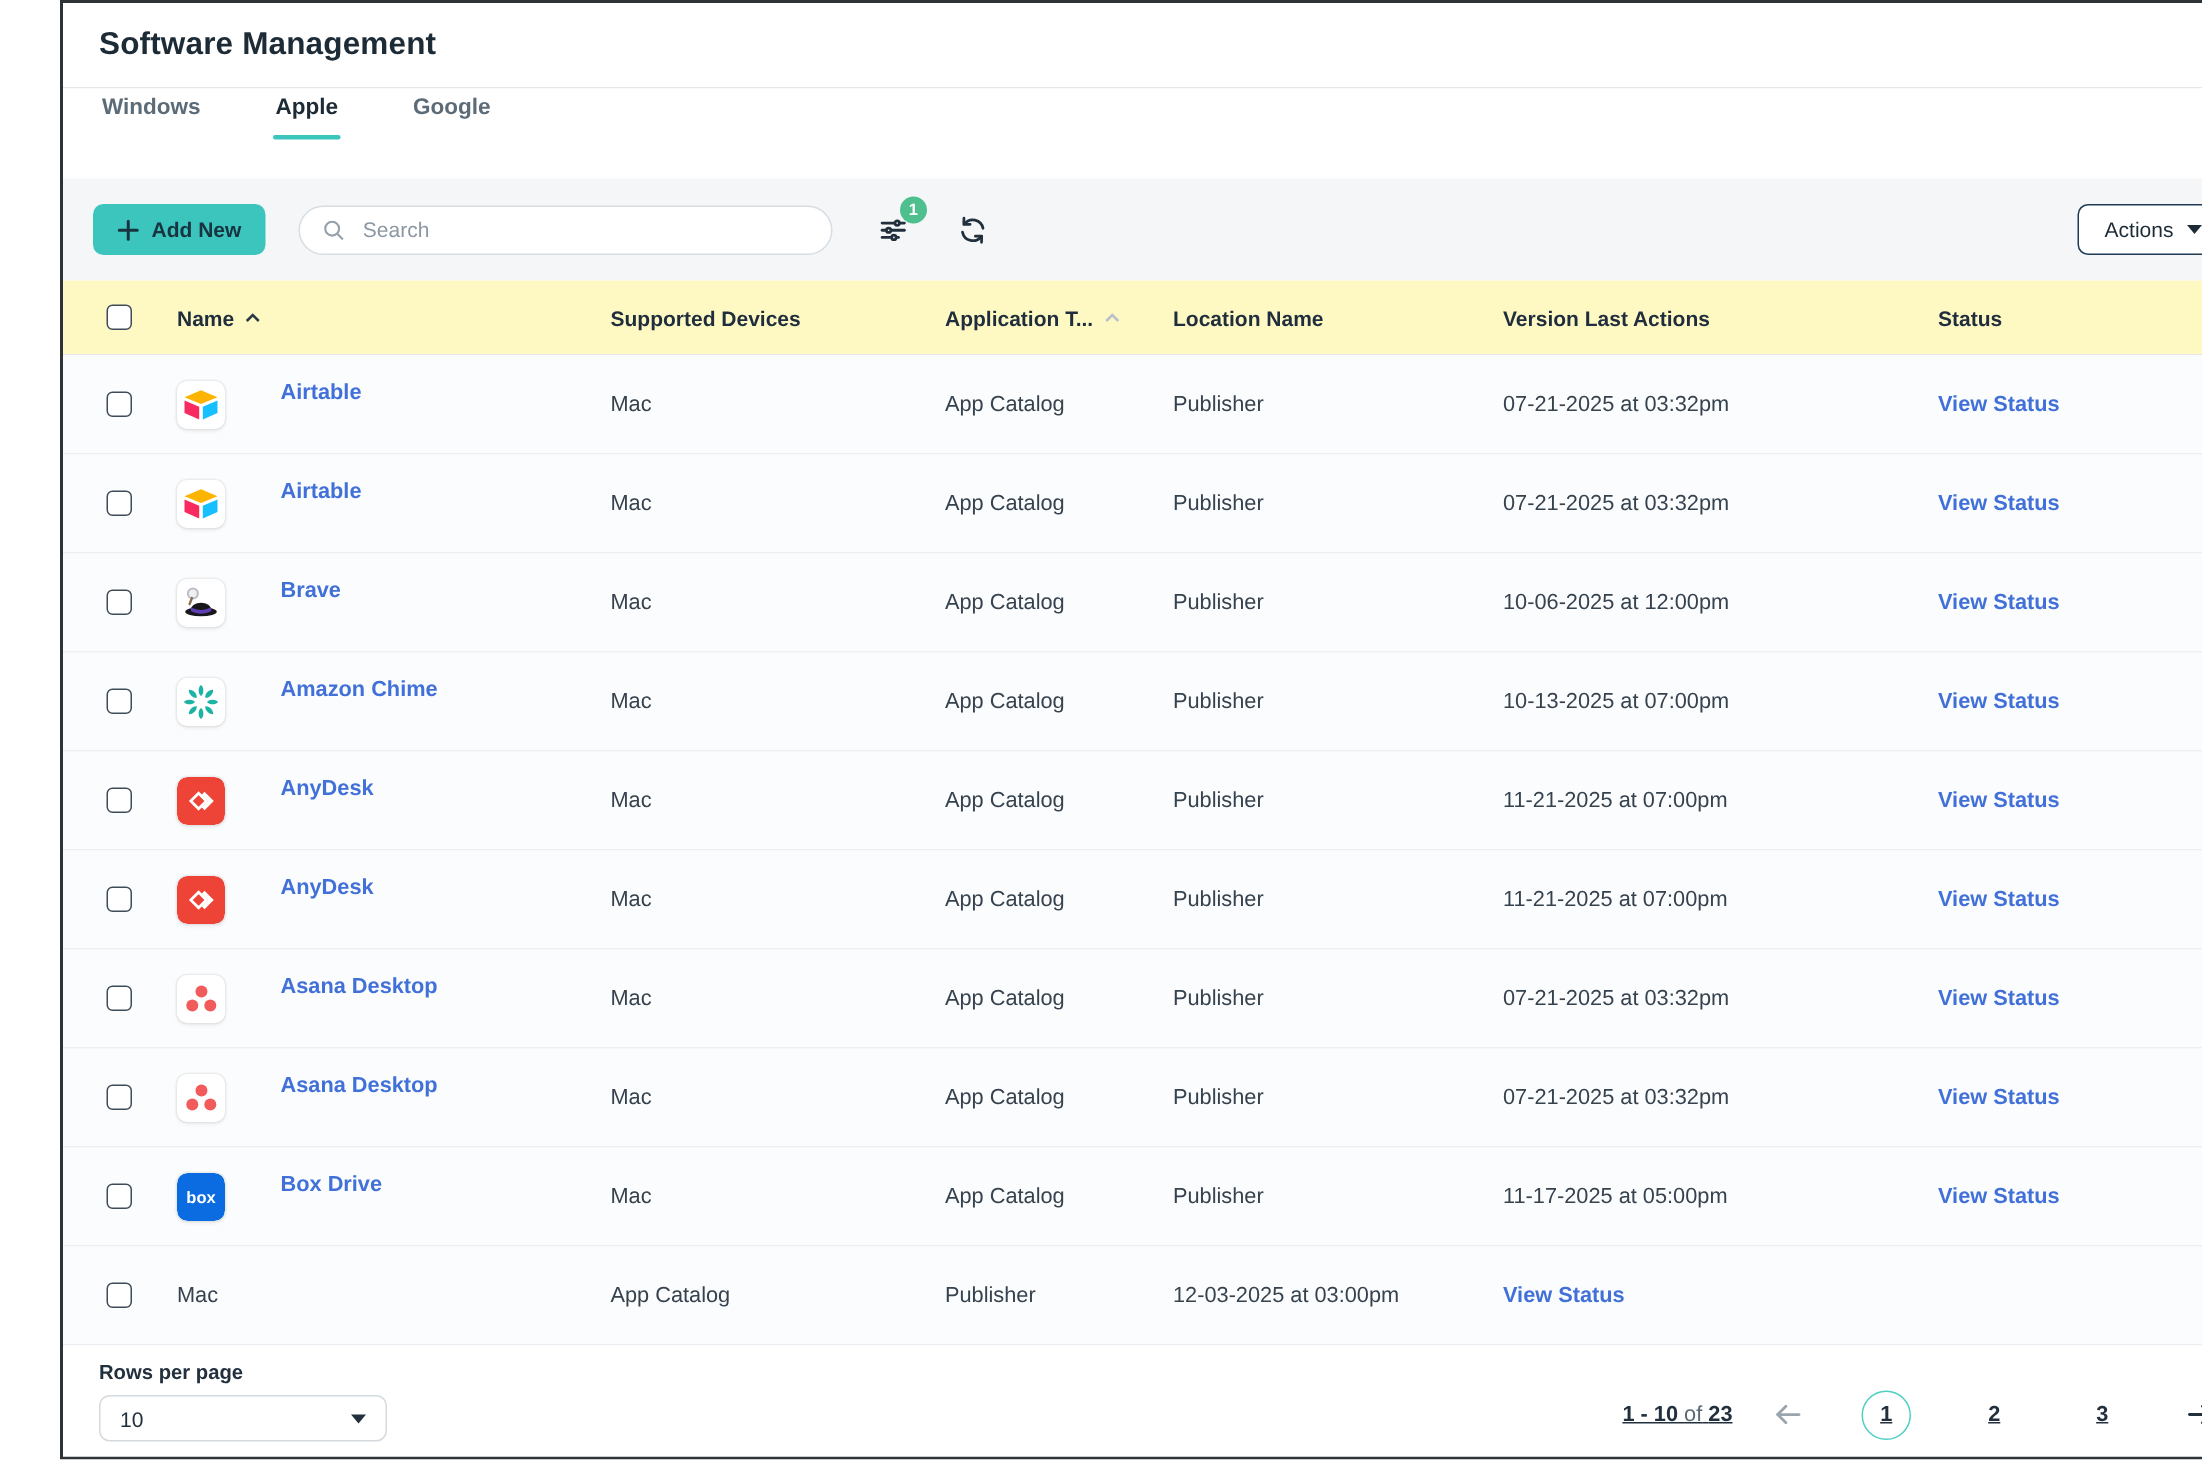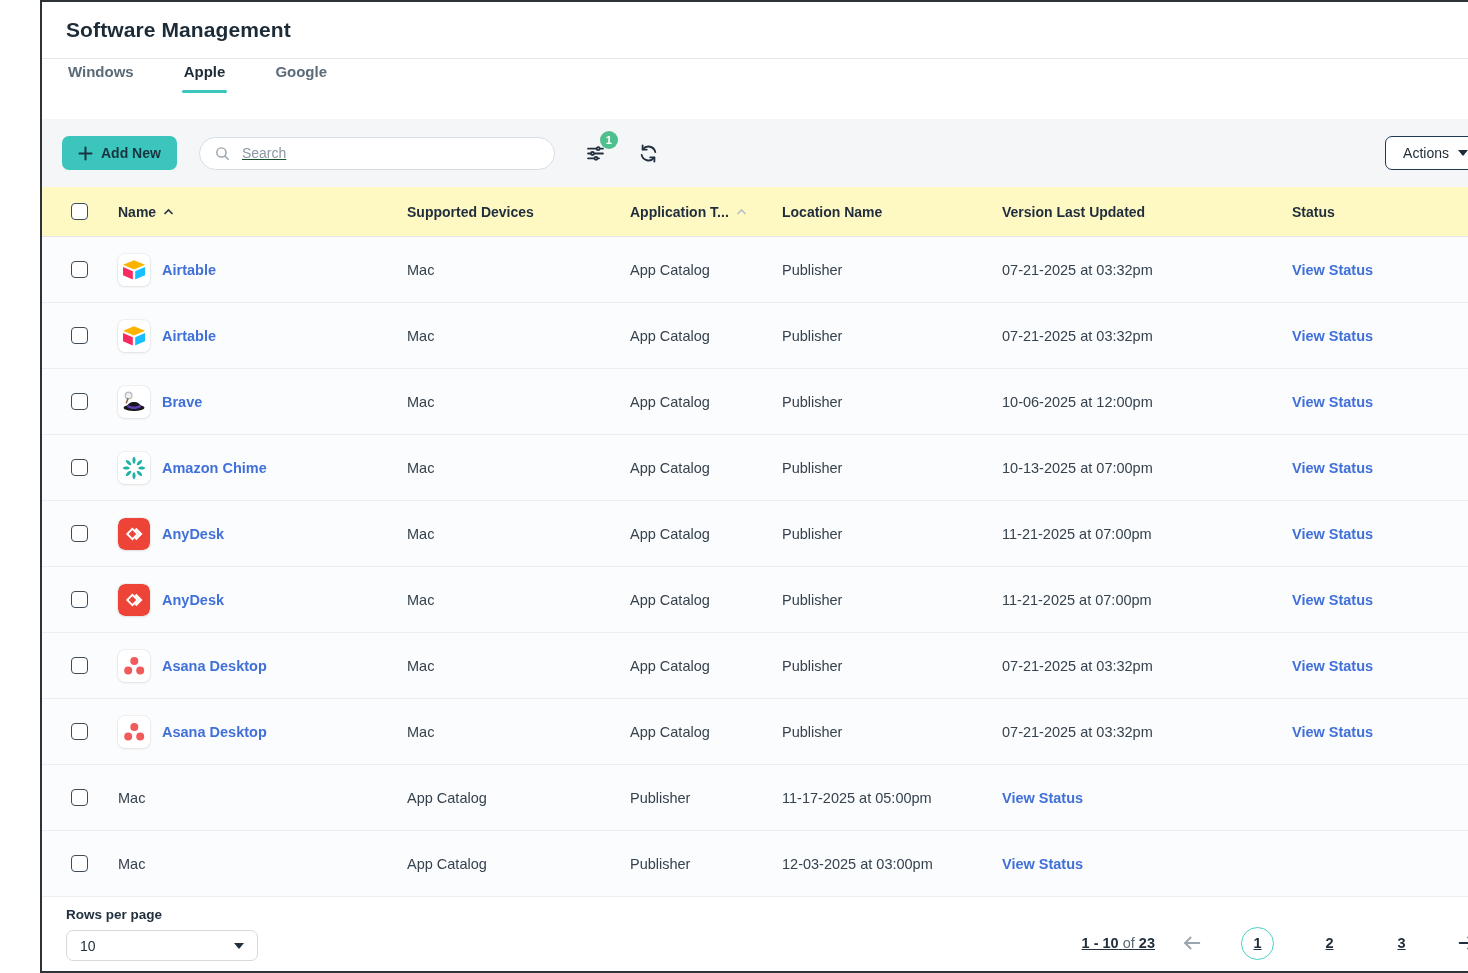--- a/index.html
+++ b/index.html
@@ -23,21 +23,21 @@
   .tab.active::after { content:""; position:absolute; left:0; right:0; bottom:-9px; height:3px;
     background:#3cc5bd; border-radius:2px; }
 
   
   .toolbar { height:68px; background:#f5f6f8; display:flex; align-items:center; padding:0 20px 0 20px; flex:0 0 auto; }
   .btn-add { height:34px; display:flex; align-items:center; gap:8px; padding:0 16px;
     background:#3cc5bd; border:none; border-radius:7px; font-family:inherit;
     font-size:14px; font-weight:700; color:#173440; cursor:pointer; }
   .search-wrap { position:relative; margin-left:22px; }
   .search-input { width:356px; height:33px; border:1px solid #d7dde2; border-radius:17px;
-    background:#fff; padding:0 16px 0 42px; font-family:inherit; font-size:14px; color:#14532d; outline:none;text-decoration:underline; }
+    background:#fff; padding:0 16px 0 42px; font-family:inherit; font-size:14px; color:#14532d; outline:none; }
   .search-input::placeholder { color:#8c97a1; }
   .search-icon { position:absolute; left:15px; top:8px; width:17px; height:17px; }
 
   .icon-btn { background:none; border:none; cursor:pointer; position:relative; padding:4px; display:flex; align-items:center; }
   .filter-btn { margin-left:26px; }
   .refresh-btn { margin-left:24px; }
   .badge { position:absolute; top:-8px; right:-8px; width:18px; height:18px; border-radius:50%;
     background:#4fbf8e; color:#fff; font-size:11px; font-weight:700; display:flex;
     align-items:center; justify-content:center; }
 
@@ -54,21 +54,21 @@
     align-items:center; padding:0 24px; }
   .thead { height:50px; background:#fef9c3; border-bottom:1px solid #e3e7ea; flex:0 0 auto; }
   .th { font-size:14px; font-weight:700; color:#1f2d3d; display:flex; align-items:center; gap:7px; }
   .sort-icon { display:inline-flex; }
   .sort-icon.muted { color:#b9c1c8; }
   .sort-icon.dark { color:#2b3945; }
 
   .tbody { flex:1 1 auto; background:#fbfcfd; }
   .trow { height:66px; border-bottom:1px solid #eceef1; background:#fbfcfd; }
   .cell { font-size:14.5px; color:#36424e; }
-  .name-cell { display:flex; align-items:center; gap:12px; }
+  .name-cell { display:flex; gap:37px; }
   .app-icon { width:32px; height:32px; border-radius:7px; flex:0 0 auto;
     box-shadow:0 0 0 1px rgba(20,30,40,.05), 0 1px 3px rgba(20,30,40,.08); overflow:hidden; }
   .app-icon svg { display:block; width:32px; height:32px; }
   a.name-link, a.status-link { color:#4170d8; font-weight:700; font-size:14.5px; text-decoration:none; cursor:pointer; }
 
   .checkbox { appearance:none; -webkit-appearance:none; width:17px; height:17px;
     border:1.7px solid #3e4c59; border-radius:4px; background:#fff; cursor:pointer; margin-left:5px; display:block; }
 
   
   .table-footer { height:78px; background:#fff; display:flex; align-items:center;
@@ -180,21 +180,21 @@
       <span class="sort-icon muted">
         <svg width="11" height="8" viewBox="0 0 11 8" fill="none" stroke="currentColor" stroke-width="1.7">
             <polyline points="1.5,6 5.5,2 9.5,6"></polyline>
           </svg>
       </span>
     </div>
     <div class="th">
       <span>Location Name</span>
     </div>
     <div class="th">
-      <span>Version Last Updated</span>
+      <span>Version Last Actions</span>
     </div>
     <div class="th">
       <span>Status</span>
     </div>
   </div>
 
   <div class="tbody">
       <div class="trow grid-cols">
       <div>
         <input type="checkbox" class="checkbox" style="">
@@ -388,20 +388,29 @@
       <div class="cell">Publisher</div>
       <div class="cell">07-21-2025 at 03:32pm</div>
       <div class="cell">
         <a class="status-link">View Status</a>
       </div>
     </div>
       <div class="trow grid-cols">
       <div>
         <input type="checkbox" class="checkbox" style="">
       </div>
+      <div class="cell name-cell">
+        <span class="app-icon">
+            <svg viewBox="0 0 32 32">
+              <rect width="32" height="32" rx="7" fill="#0a6ce0"></rect>
+              <text x="16" y="20.2" text-anchor="middle" font-family="Liberation Sans, sans-serif" font-size="11" font-weight="700" fill="#fff">box</text>
+            </svg>
+          </span>
+        <a class="name-link">Box Drive</a>
+      </div>
       <div class="cell">Mac</div>
       <div class="cell">App Catalog</div>
       <div class="cell">Publisher</div>
       <div class="cell">11-17-2025 at 05:00pm</div>
       <div class="cell">
         <a class="status-link">View Status</a>
       </div>
     </div>
       <div class="trow grid-cols">
       <div>

